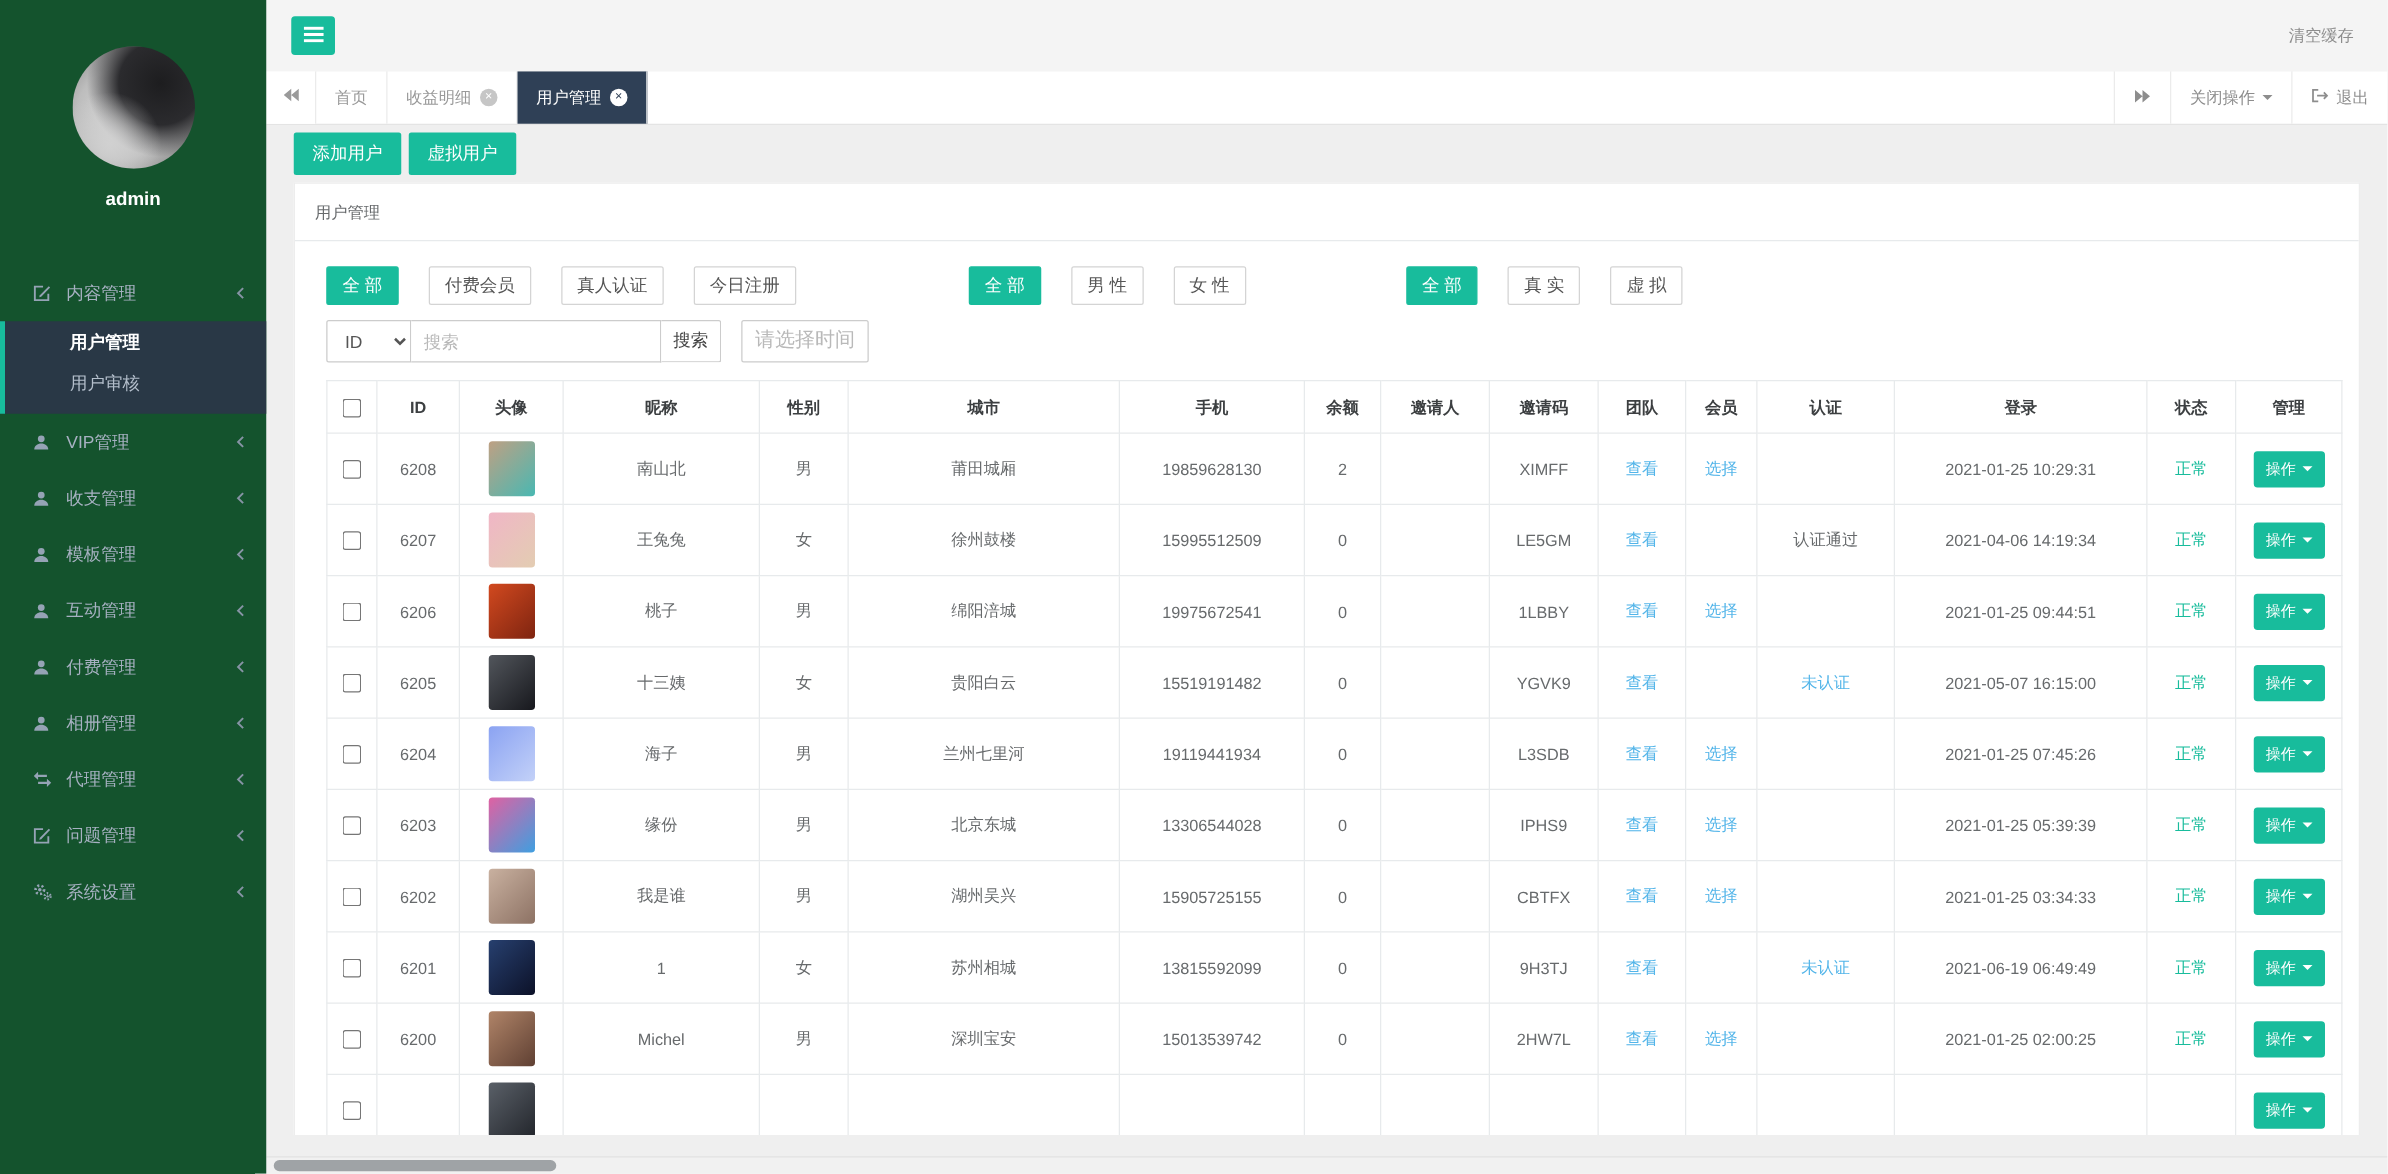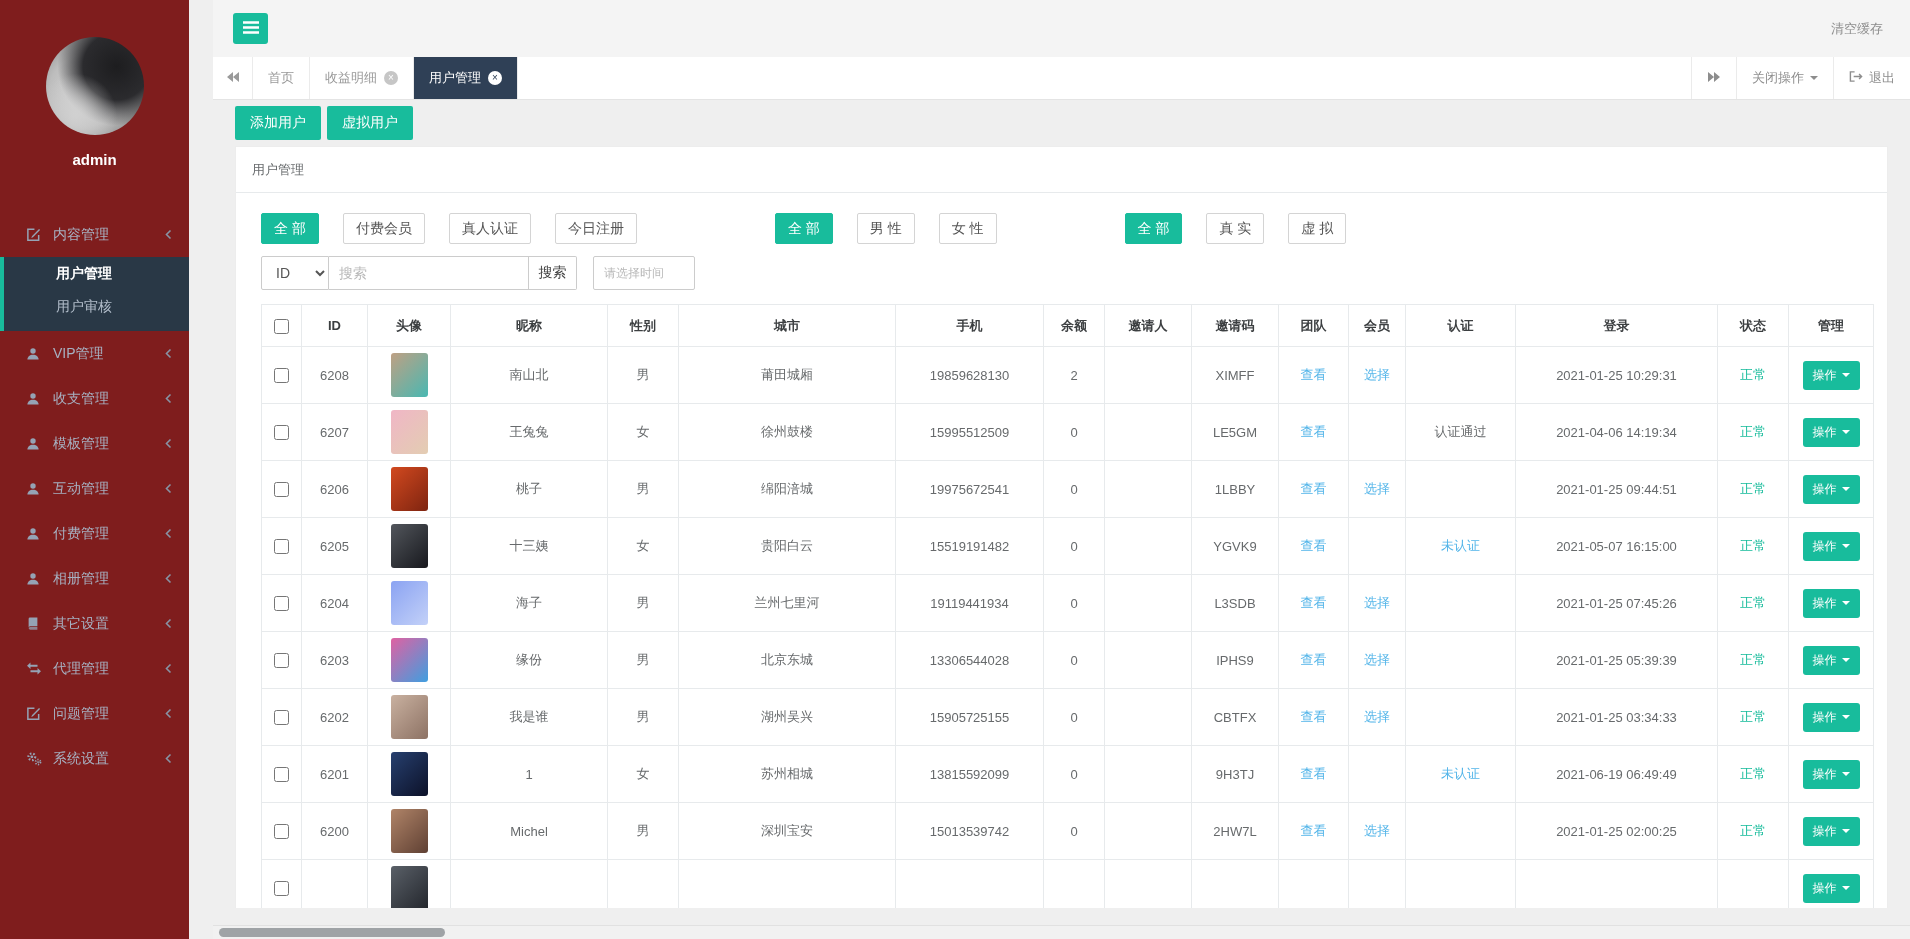--- a/index.html
+++ b/index.html
@@ -2,21 +2,21 @@
 <html><head>
 <meta charset="utf-8">
 <style>
   * { box-sizing: border-box; margin: 0; padding: 0; }
   html,body { width:1910px; height:939px; overflow:hidden; }
   body {
     font-family:"Liberation Sans","DejaVu Sans",sans-serif;
     background:#efefef; position:relative; color:#676a6c;
   }
   
-  #sidebar { position:absolute; left:0; top:0; width:189px; height:939px; background:#7f1d1d; z-index:5; }
+  #sidebar { position:absolute; left:0; top:0; width:213px; height:939px; background:#14532d; z-index:5; }
   .avatar {
     width:98px; height:98px; border-radius:50%; margin:37px auto 0; overflow:hidden;
     background:
       radial-gradient(circle at 30% 80%, rgba(210,210,210,.9) 0%, rgba(210,210,210,0) 40%),
       radial-gradient(circle at 72% 30%, #1d1d1f 0%, #2b2b2e 34%, rgba(43,43,46,0) 60%),
       radial-gradient(circle at 40% 55%, #d9d9d9 0%, #bdbdbd 45%, #8f8f8f 75%, #707070 100%);
   }
   .admin-name { color:#fff; text-align:center; font-weight:bold; font-size:15px; margin-top:16px; }
   #sidebar-menu { margin-top:44px; }
   .menu-item { height:45px; display:flex; align-items:center; padding:0 16px 0 26px; color:#a7b1c2; font-size:14px; cursor:pointer; }
@@ -55,21 +55,21 @@
   .fgroup + .fgroup { margin-left:138px; }
   .fgroup.g3 { margin-left:128px; }
   .fbtn { height:31px; padding:0 12px; background:#fff; border:1px solid #d4d4d4; color:#555; font-size:14px; border-radius:2px; cursor:pointer; font-family:inherit; white-space:nowrap; }
   .fbtn.active { background:#18bc9c; border-color:#18bc9c; color:#fff; }
   .search-row { margin-top:12px; display:flex; align-items:center; }
   .input-group { display:flex; }
   .field-select { width:68px; height:34px; border:1px solid #ccc; background:#fff; color:#555; font-size:14px; padding:0 4px 0 10px; border-radius:2px 0 0 2px; font-family:inherit; }
   .kw-input { width:200px; height:34px; border:1px solid #ccc; border-left:none; padding:0 10px; font-size:14px; color:#555; outline:none; font-family:inherit; }
   .kw-input::placeholder, .time-input::placeholder { color:#b9b9b9; }
   .search-btn { width:48px; height:34px; background:#fff; border:1px solid #ccc; border-left:none; font-size:14px; color:#444; cursor:pointer; border-radius:0 2px 2px 0; font-family:inherit; }
-  .time-input { margin-left:16px; width:102px; height:34px; border:1px solid #ccc; padding:0 10px; font-size:12px; color:#555; border-radius:2px; outline:none; font-family:inherit; }
+  .time-input { margin-left:16px; width:102px; height:34px; border:1px solid #ccc; padding:0 10px; font-size:16px; color:#555; border-radius:2px; outline:none; font-family:inherit; }
   
   .user-table { border-collapse:collapse; table-layout:fixed; width:1612px; margin-top:14px; background:#fff; }
   .user-table th, .user-table td { border:1px solid #e7eaec; text-align:center; overflow:hidden; }
   .user-table th { height:42px; font-size:13px; color:#3c3f41; font-weight:bold; }
   .user-table td { height:57px; font-size:13px; color:#676a6c; }
   .row-avatar { width:37px; height:44px; border-radius:3px; margin:0 auto; }
   .tbl-link { color:#53b5e9; cursor:pointer; text-decoration:none; }
   .status-ok { color:#18bc9c;text-align:right; }
   .op-btn { background:#18bc9c; border:none; color:#fff; font-size:12px; padding:6px 10px; border-radius:3px; cursor:pointer; font-family:inherit; }
   .caret-white { display:inline-block; width:0; height:0; border-left:4px solid transparent; border-right:4px solid transparent; border-top:4px solid #fff; margin-left:5px; vertical-align:middle; }
@@ -189,36 +189,20 @@
       </div>
       <div class="menu-block">
         <div class="menu-item">
           <span class="mi-icon">
             <svg width="14" height="14" viewBox="0 0 16 16" fill="currentColor">
               <circle cx="8" cy="4.6" r="3.1"></circle>
               <path d="M1.6 14.4c0-3.4 2.9-5.6 6.4-5.6s6.4 2.2 6.4 5.6z"></path>
             </svg>
           </span>
           <span class="mi-label">相册管理</span>
-          <span class="mi-chev">
-            <svg width="9" height="11" viewBox="0 0 9 11">
-              <polyline points="6.5,1.5 2.5,5.5 6.5,9.5" fill="none" stroke="currentColor" stroke-width="1.6"></polyline>
-            </svg>
-          </span>
-        </div>
-      </div>
-      <div class="menu-block">
-        <div class="menu-item">
-          <span class="mi-icon">
-            <svg width="14" height="15" viewBox="0 0 16 16" fill="currentColor">
-              <path d="M3 2.5A1.5 1.5 0 0 1 4.5 1H13v10H4.8A1.8 1.8 0 0 0 3 12.8z"></path>
-              <path d="M4.8 12H13v3H4.8a1.5 1.5 0 0 1 0-3z" opacity=".75"></path>
-            </svg>
-          </span>
-          <span class="mi-label">其它设置</span>
           <span class="mi-chev">
             <svg width="9" height="11" viewBox="0 0 9 11">
               <polyline points="6.5,1.5 2.5,5.5 6.5,9.5" fill="none" stroke="currentColor" stroke-width="1.6"></polyline>
             </svg>
           </span>
         </div>
       </div>
       <div class="menu-block">
         <div class="menu-item">
           <span class="mi-icon">

